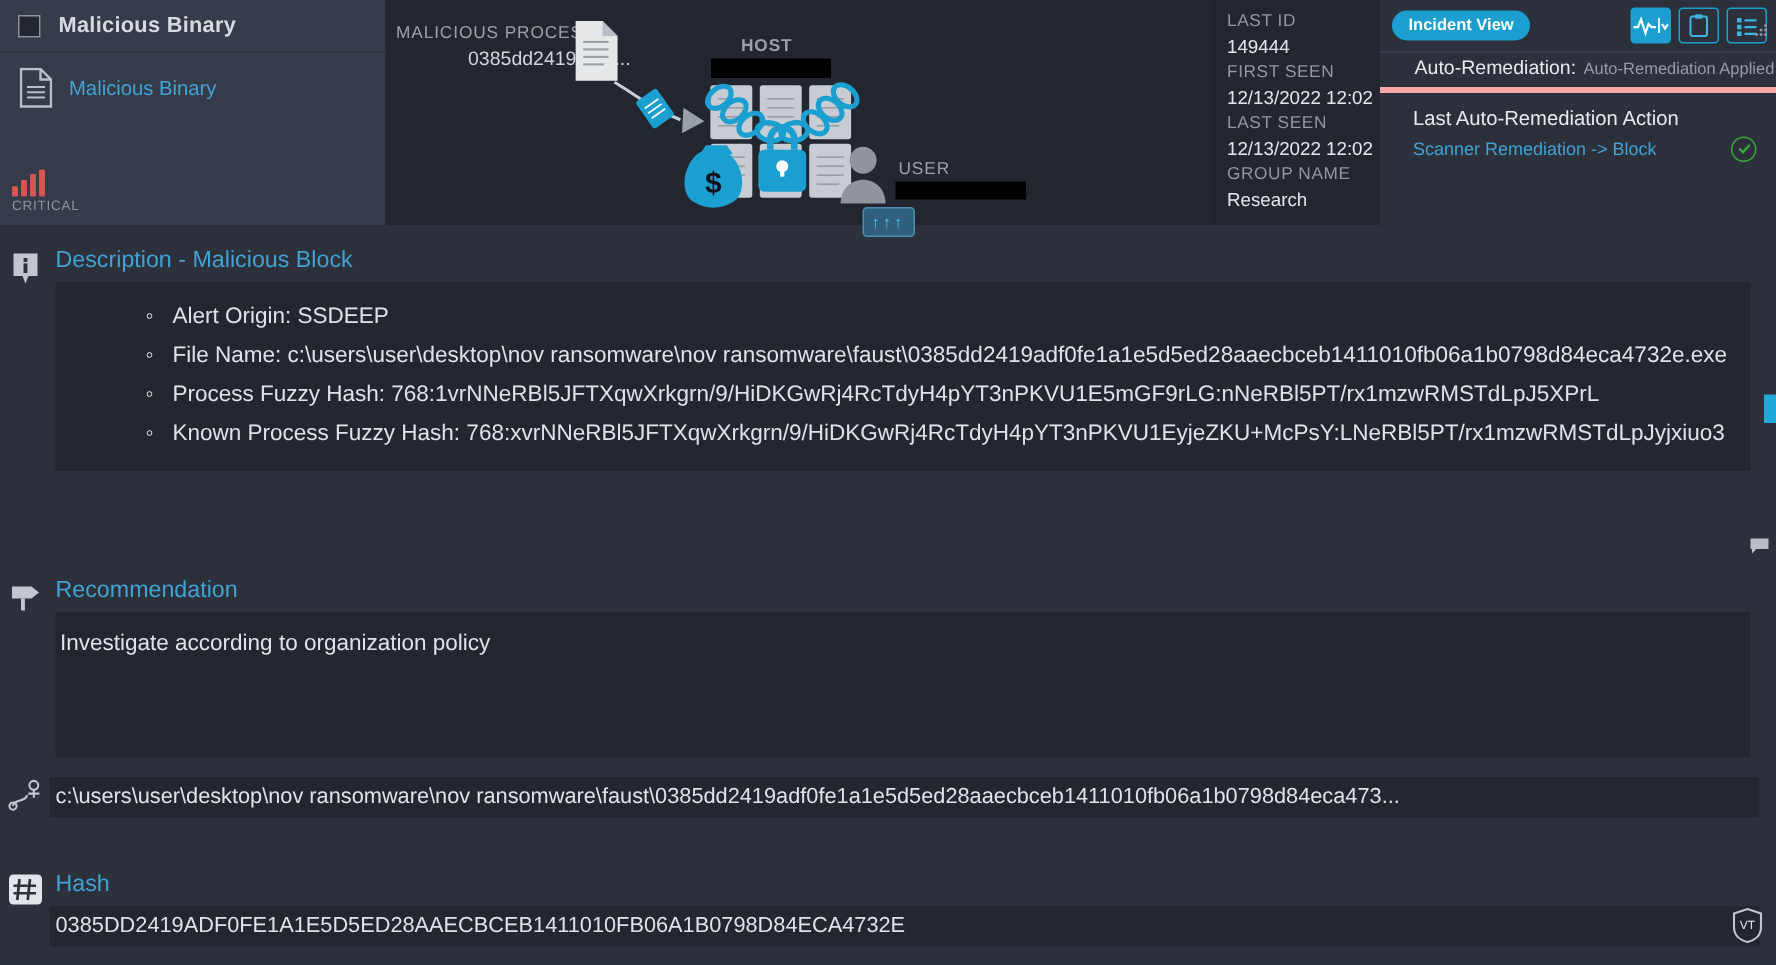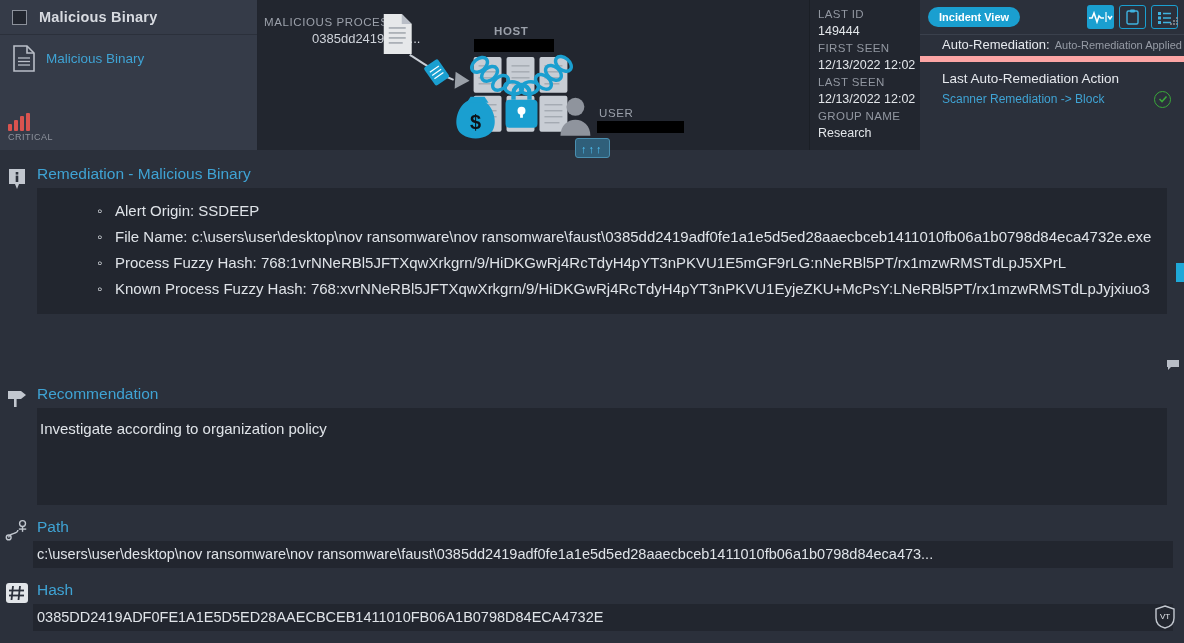--- a/index.html
+++ b/index.html
@@ -75,21 +75,21 @@
   }
   .ticons { margin-left: auto; display: flex; gap: 5px; }
   .tbtn {
     width: 27px; height: 24px; border-radius: 3px;
     display: flex; align-items: center; justify-content: center;
   }
   .tbtn.fill { background: #1a9fd0; }
   .tbtn.out { border: 1px solid #1a9fd0; }
   .rp-remed {
     height: 27px; display: flex; align-items: baseline; gap: 5px;
-    padding: 2px 0 0 22px; border-bottom: 6px solid #fca5a5;
+    padding: 2px 0 0 22px; border-bottom: 4px solid #fca5a5; justify-content: center;
   }
   .rp-remed b { color: #e6e9ee; font-size: 13px; font-weight: normal; }
   .rp-remed span { color: #969ba5; font-size: 11px; }
   .rp-title { color: #e6e9ee; font-size: 13.5px; padding: 9px 0 0 22px; }
   .rp-action {
     display: flex; align-items: center; padding: 6px 0 0 22px;
   }
   .rp-action a { color: #3fa3d4; font-size: 12px; }
   .chk-ring {
     position: absolute; right: 13px; width: 17px; height: 17px;
@@ -351,21 +351,21 @@
   </div>
 
   <div class="desc-wrap">
     <span class="gutter-ico" style="top:2px;">
       <svg width="20" height="22" viewBox="0 0 20 22">
         <path d="M2 1h16v15H12l-2 5-2-5H2z" fill="#c2c7cf"></path>
         <rect x="8.7" y="4" width="2.6" height="2.6" fill="#2b303b"></rect>
         <rect x="8.7" y="7.6" width="2.6" height="6.4" fill="#2b303b"></rect>
       </svg>
     </span>
-    <div class="sec-title" style="margin-left:37px;">Remediation - Malicious Binary</div>
+    <div class="sec-title" style="margin-left:37px;">Description - Malicious Block</div>
     <div class="desc-box">
       <ul class="desc">
         <li>Alert Origin: SSDEEP</li>
         <li>File Name: c:\users\user\desktop\nov ransomware\nov ransomware\faust\0385dd2419adf0fe1a1e5d5ed28aaecbceb1411010fb06a1b0798d84eca4732e.exe</li>
         <li>Process Fuzzy Hash: 768:1vrNNeRBl5JFTXqwXrkgrn/9/HiDKGwRj4RcTdyH4pYT3nPKVU1E5mGF9rLG:nNeRBl5PT/rx1mzwRMSTdLpJ5XPrL</li>
         <li>Known Process Fuzzy Hash: 768:xvrNNeRBl5JFTXqwXrkgrn/9/HiDKGwRj4RcTdyH4pYT3nPKVU1EyjeZKU+McPsY:LNeRBl5PT/rx1mzwRMSTdLpJyjxiuo3</li>
       </ul>
       <div class="scroll-thumb"></div>
     </div>
     <span class="note-ico">
@@ -389,21 +389,20 @@
   <div class="path-wrap">
     <span class="gutter-ico" style="top:0px;">
       <svg width="26" height="24" viewBox="0 0 26 24">
         <circle cx="19" cy="5" r="3.2" fill="none" stroke="#c2c7cf" stroke-width="1.5"></circle>
         <line x1="19" y1="8.4" x2="19" y2="14" stroke="#c2c7cf" stroke-width="1.5"></line>
         <line x1="15" y1="11" x2="23" y2="11" stroke="#c2c7cf" stroke-width="1.5"></line>
         <path d="M4 20c0-5 10-3 10-8" fill="none" stroke="#c2c7cf" stroke-width="1.5"></path>
         <circle cx="4" cy="20" r="2.6" fill="none" stroke="#c2c7cf" stroke-width="1.5"></circle>
       </svg>
     </span>
-    <div class="sec-title" style="margin-left:37px;">Path</div>
     <div class="path-box">c:\users\user\desktop\nov ransomware\nov ransomware\faust\0385dd2419adf0fe1a1e5d5ed28aaecbceb1411010fb06a1b0798d84eca473...</div>
   </div>
 
   <div class="hash-wrap">
     <span class="gutter-ico" style="top:0px;">
       <svg width="24" height="22" viewBox="0 0 24 22">
         <rect x="1" y="1" width="22" height="20" rx="3" fill="#e2e5e9"></rect>
         <g stroke="#2b303b" stroke-width="1.8">
           <line x1="8" y1="4" x2="6.5" y2="18"></line>
           <line x1="15" y1="4" x2="13.5" y2="18"></line>

